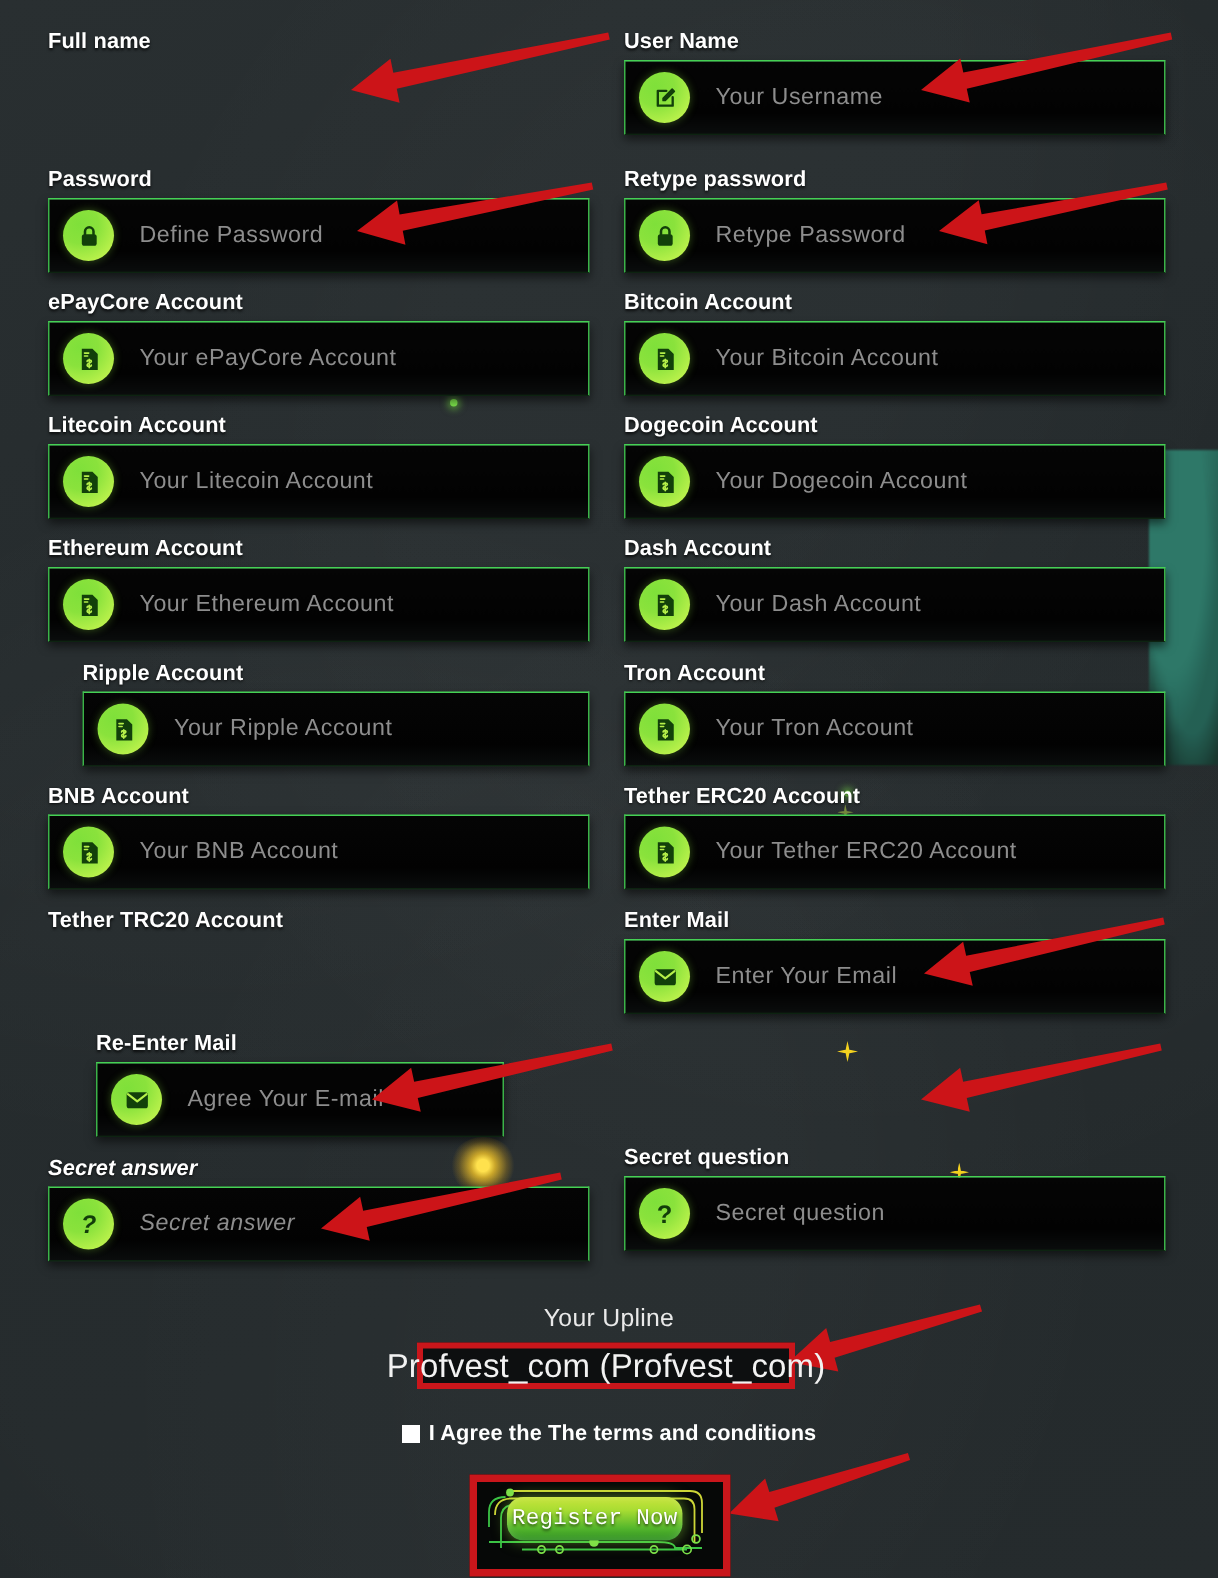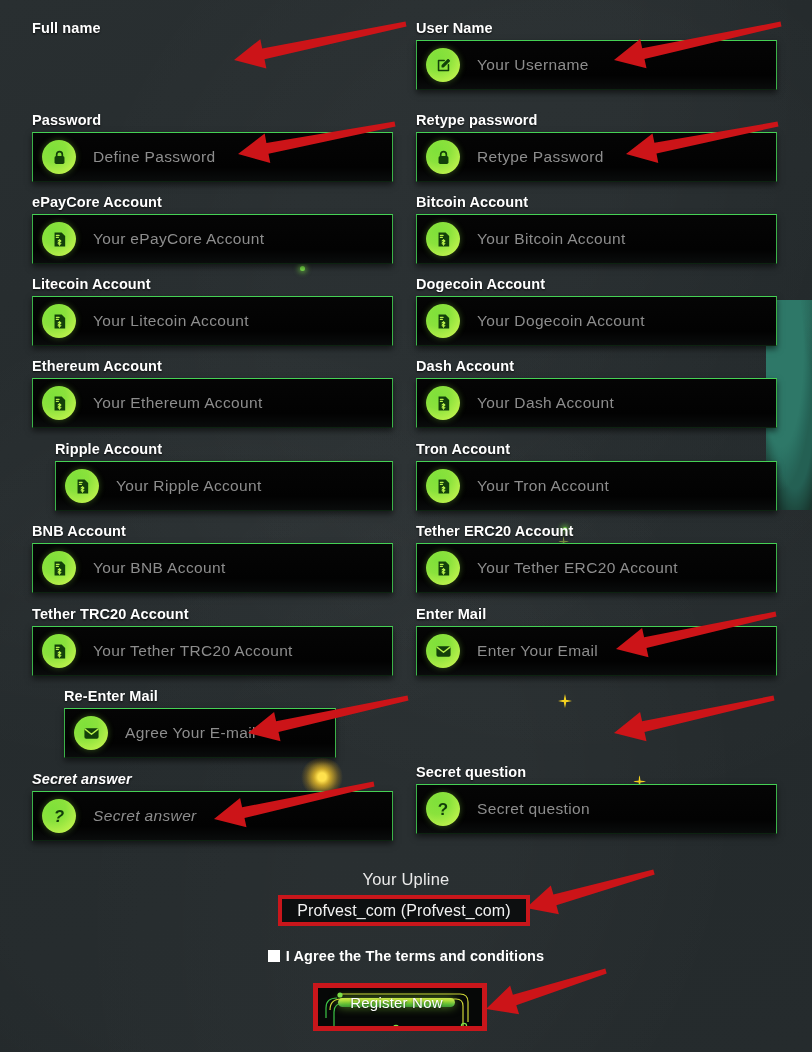--- a/index.html
+++ b/index.html
@@ -101,38 +101,39 @@
     top:870px; font-size:16.5px; color:#e9e9e9; letter-spacing:.2px;
   }
   .upline-box {
     position:absolute; left:278px; top:895px;
     width:252px; height:31px;
     border:4px solid #c9161b;
     background:#0d0f10;
     display:flex; align-items:center; justify-content:center;
   }
   .upline-val {
-    font-size:16px; color:#f2f2f2; letter-spacing:.1px; white-space:nowrap;
+    font-size:22px; color:#f2f2f2; letter-spacing:.1px; white-space:nowrap;
   }
   .terms-row {
     position:absolute; left:0; top:948px; width:812px;
     display:flex; align-items:center; justify-content:center; gap:6px;
   }
   .chk {
     width:12px; height:12px; background:#ffffff;
     border:1px solid #ffffff; flex:none;
   }
   .terms-label {
     font-size:14.5px; font-weight:bold; color:#ffffff; letter-spacing:.1px;
   }
   .btn-frame {
     position:absolute; left:313px; top:983px;
-    width:174px; height:48px;
+    width:174px; height:68px;
     border:5px solid #c9161b;
     background:#060807;
+    font-family:Liberation Mono, monospace;
   }
   .btn-inner {
     position:absolute; inset:0;
     overflow:hidden;
   }
   .btn-core {
     position:absolute; left:20px; top:10px; right:27px; bottom:19px;
     border-radius:11px;
     background:linear-gradient(180deg,#c8e43a 0%,#a9dd33 30%,#54b62c 72%,#2f8f22 100%);
     box-shadow:0 0 10px rgba(150,230,60,.55), inset 0 0 6px rgba(255,255,255,.18);
@@ -327,30 +328,20 @@
               <path d="M5 2h10l5 5v15H5z" fill="#12400a"></path>
               <path d="M7.5 6.2h4M7.5 9h3" stroke="#b6f04a" stroke-width="1.5" stroke-linecap="round"></path>
               <path d="M12 12v8M10 14.2c0-1 .9-1.4 2-1.4s2 .5 2 1.4-1 1.2-2 1.5-2 .6-2 1.6.9 1.5 2 1.5 2-.5 2-1.4" stroke="#b6f04a" stroke-width="1.5" fill="none" stroke-linecap="round"></path>
             </svg>
           </span>
           <span class="ph">Your Tether ERC20 Account</span>
         </div>
       </div>
       <div class="field" style="left: 32px; top: 606px; width: 361px;">
         <div class="field-label">Tether TRC20 Account</div>
-        <div class="input-wrap">
-          <span class="ico">
-            <svg viewBox="0 0 24 24">
-              <path d="M5 2h10l5 5v15H5z" fill="#12400a"></path>
-              <path d="M7.5 6.2h4M7.5 9h3" stroke="#b6f04a" stroke-width="1.5" stroke-linecap="round"></path>
-              <path d="M12 12v8M10 14.2c0-1 .9-1.4 2-1.4s2 .5 2 1.4-1 1.2-2 1.5-2 .6-2 1.6.9 1.5 2 1.5 2-.5 2-1.4" stroke="#b6f04a" stroke-width="1.5" fill="none" stroke-linecap="round"></path>
-            </svg>
-          </span>
-          <span class="ph">Your Tether TRC20 Account</span>
-        </div>
       </div>
       <div class="field" style="left: 416px; top: 606px; width: 361px;">
         <div class="field-label">Enter Mail</div>
         <div class="input-wrap">
           <span class="ico">
             <svg viewBox="0 0 24 24">
               <rect x="2" y="4.5" width="20" height="15" rx="2.4" fill="#12400a"></rect>
               <path d="M3.2 6.2L12 13l8.8-6.8" fill="none" stroke="#b6f04a" stroke-width="2" stroke-linecap="round" stroke-linejoin="round"></path>
             </svg>
           </span>

